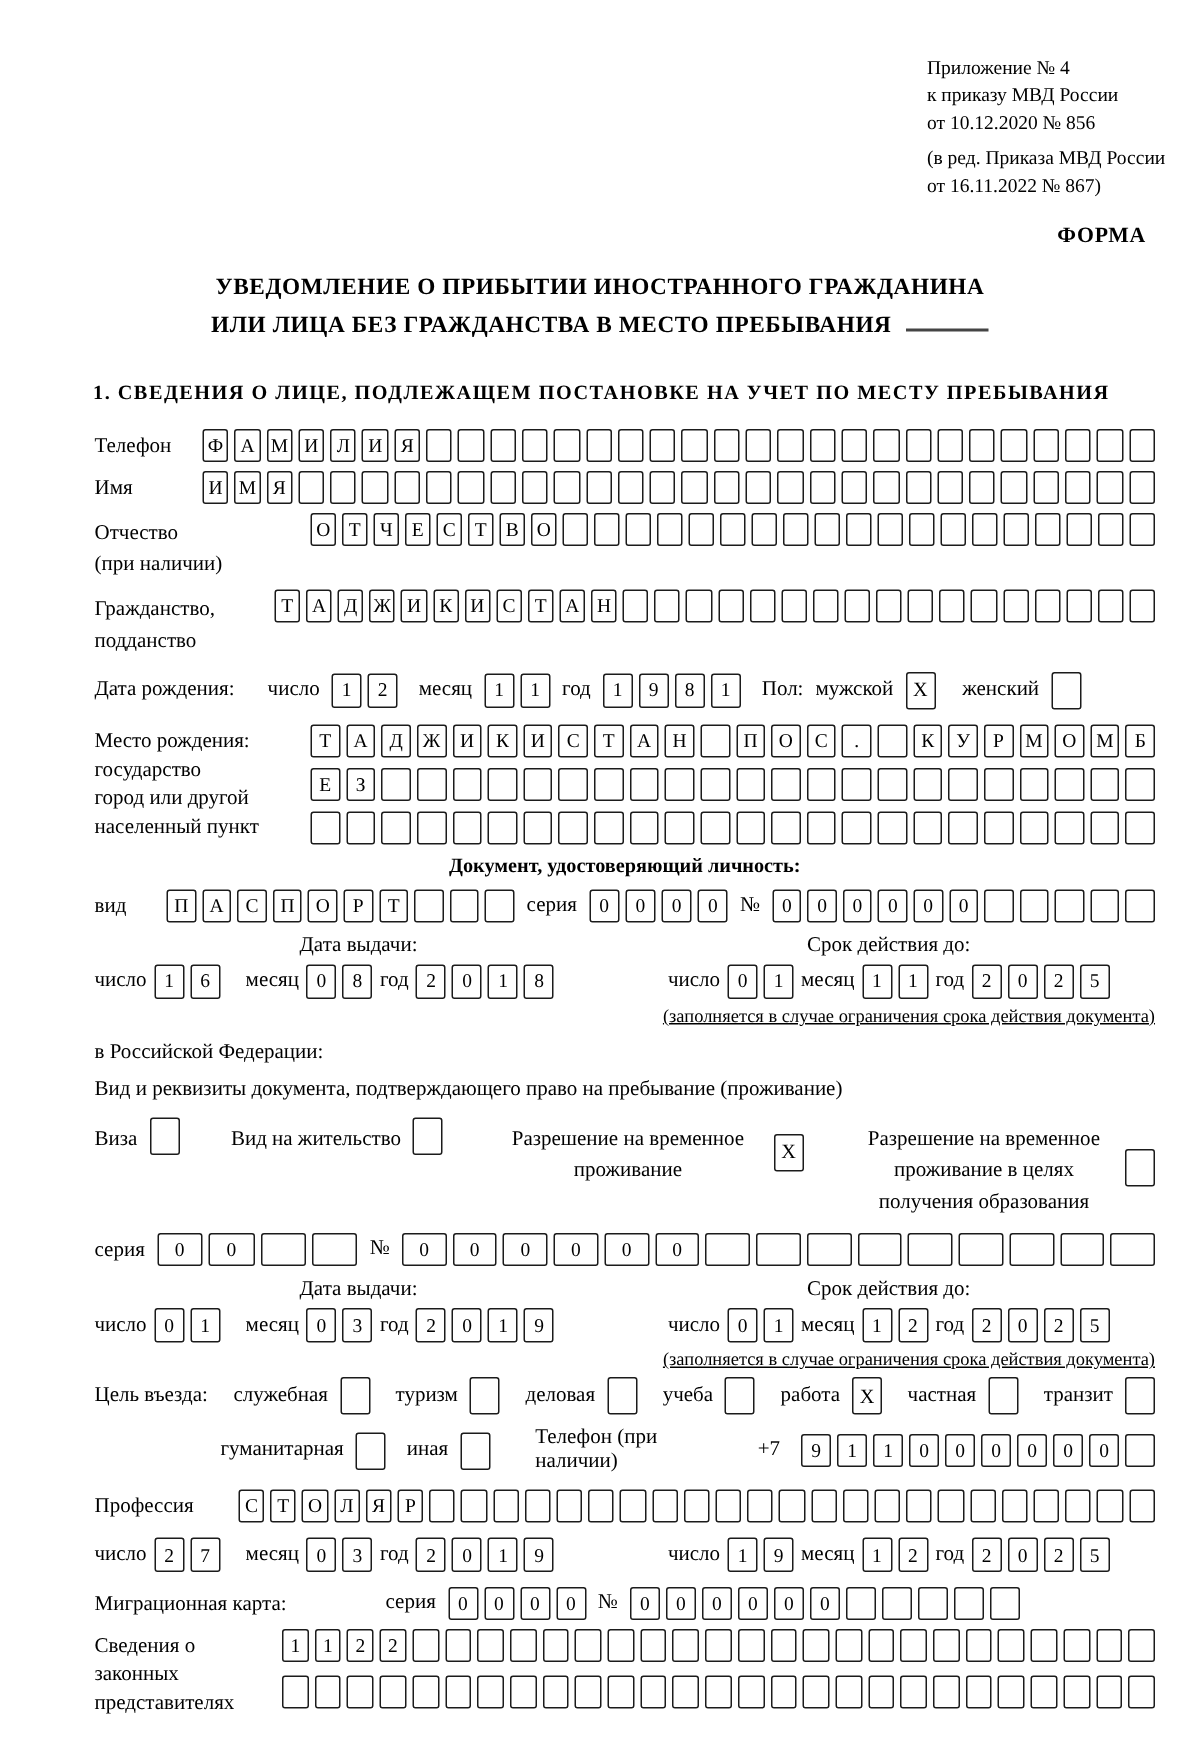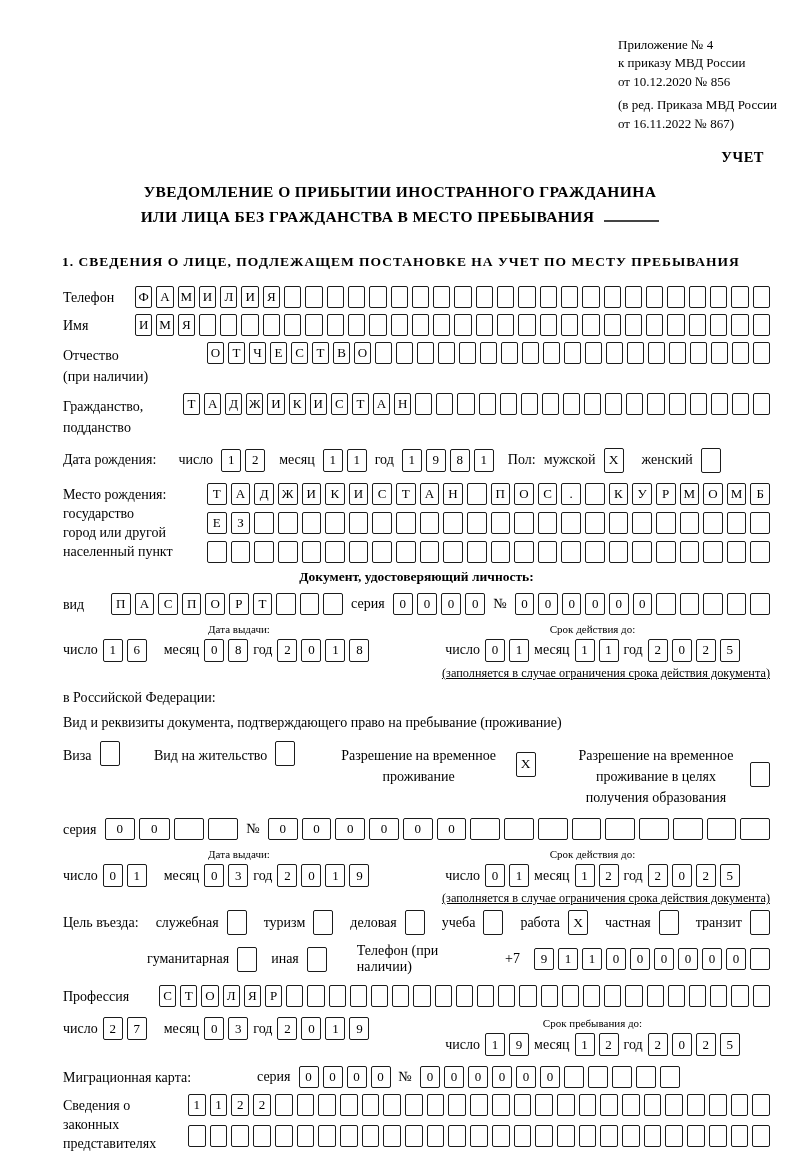--- a/index.html
+++ b/index.html
@@ -37,21 +37,21 @@
 
   .stack2 div { line-height:1.5; }
 
   .place-rows { flex:1 1 0; display:flex; flex-direction:column; gap:7px; }
 
   .doc-heading { text-align:center; font-weight:bold; font-size:13.5px; margin:4px 0 8px 0; }
 
   .datecols { display:flex; margin-bottom:4px; }
   .dcol-left { width:352px; flex:none; }
   .dcol-right { flex:1; }
-  .dhead { text-align:center; font-size:11px; margin-bottom:4px; }
+  .dhead { text-align:center; font-size:14px; margin-bottom:4px; }
   .dgroup { display:flex; align-items:center; gap:5px; font-size:14px; }
   .dnote { font-size:12.3px; text-align:right; margin-top:4px;text-decoration:underline; }
 
   .intro { font-size:14px; line-height:1.8; }
 
   .rvp-row { display:flex; justify-content:space-between; align-items:flex-start; margin:6px 0 10px 0; }
   .opt { display:flex; align-items:center; gap:8px; }
   .opt > span.optlabel { padding-top:4px; }
   .opt-center { text-align:center; }
   .opt-center .optlabel { display:inline-block; line-height:1.5; }
@@ -66,21 +66,21 @@
 <div class="page">
 
   <div class="annex">
     <div>Приложение № 4</div>
     <div>к приказу МВД России</div>
     <div>от 10.12.2020 № 856</div>
     <div class="ed">(в ред. Приказа МВД России</div>
     <div>от 16.11.2022 № 867)</div>
   </div>
 
-  <div class="forma">УЧЕТ</div>
+  <div class="forma">ФОРМА</div>
 
   <div class="title">
     <div>УВЕДОМЛЕНИЕ О ПРИБЫТИИ ИНОСТРАННОГО ГРАЖДАНИНА</div>
     <div>
       <span>ИЛИ ЛИЦА БЕЗ ГРАЖДАНСТВА В МЕСТО ПРЕБЫВАНИЯ</span><span class="blank-line"></span>
     </div>
   </div>
 
   <div class="sec-heading">1. СВЕДЕНИЯ О ЛИЦЕ, ПОДЛЕЖАЩЕМ ПОСТАНОВКЕ НА УЧЕТ ПО МЕСТУ ПРЕБЫВАНИЯ</div>
 
@@ -640,21 +640,20 @@
           <span>год</span>
           <span class="digits">
               <span class="dcell">2</span>
               <span class="dcell">0</span>
               <span class="dcell">1</span>
               <span class="dcell">9</span>
             </span>
         </div>
       </div>
       <div class="dcol-right">
-        <div class="dhead">Срок пребывания до:</div>
         <div class="dgroup" style="justify-content:center">
           <span>число</span>
           <span class="digits">
               <span class="dcell">1</span>
               <span class="dcell">9</span>
             </span>
           <span>месяц</span>
           <span class="digits">
               <span class="dcell">1</span>
               <span class="dcell">2</span>

